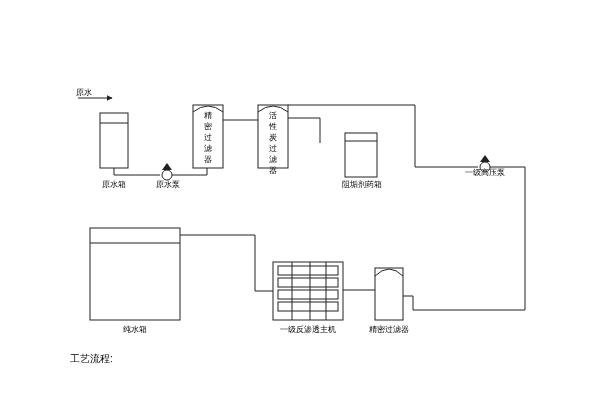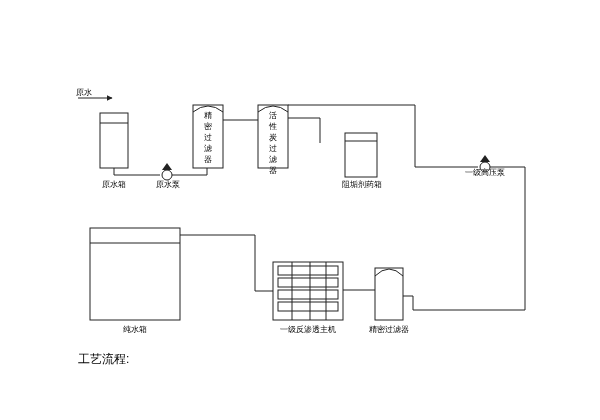--- a/index.html
+++ b/index.html
@@ -52,24 +52,24 @@
   .vtext {
     position: absolute;
     font-size: 8px;
     line-height: 11px;
     width: 12px;
     text-align: center;
     color: #000;
   }
   .flowtext {
     position: absolute;
-    left: 78px;
+    left: 70px;
     top: 352px;
     width: 470px;
-    font-size: 12px;
+    font-size: 10px;
     line-height: 14px;
     color: #000;
     text-align: left;
     white-space: pre-line;
   }
 </style>
 </head>
 <body>
 
 <div id="stage">

